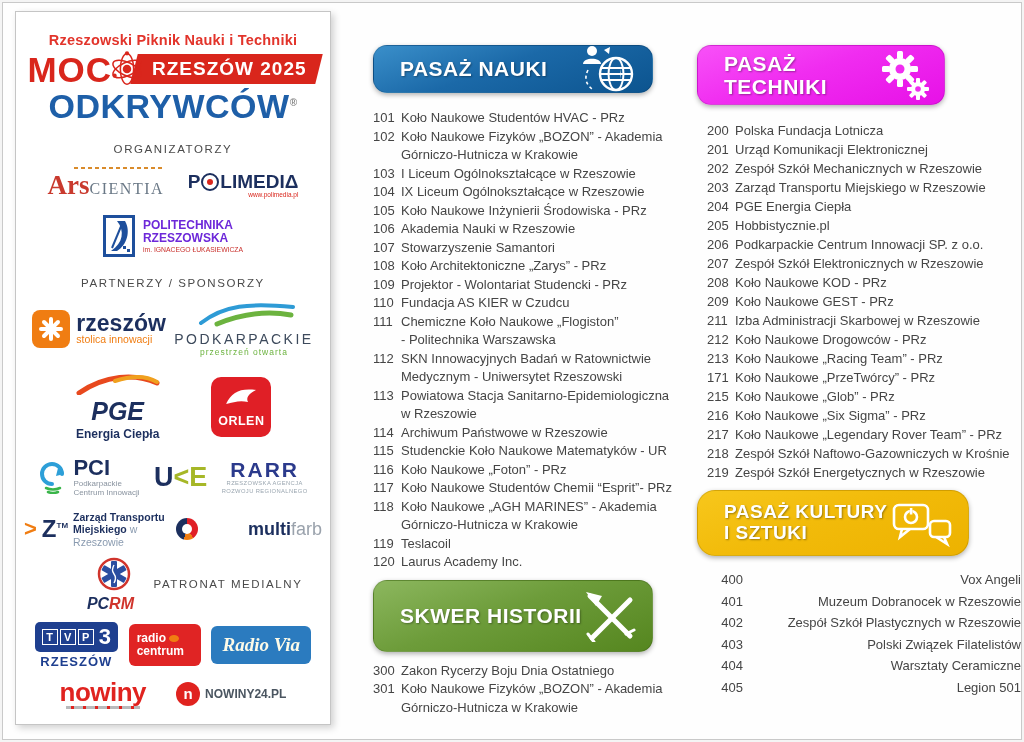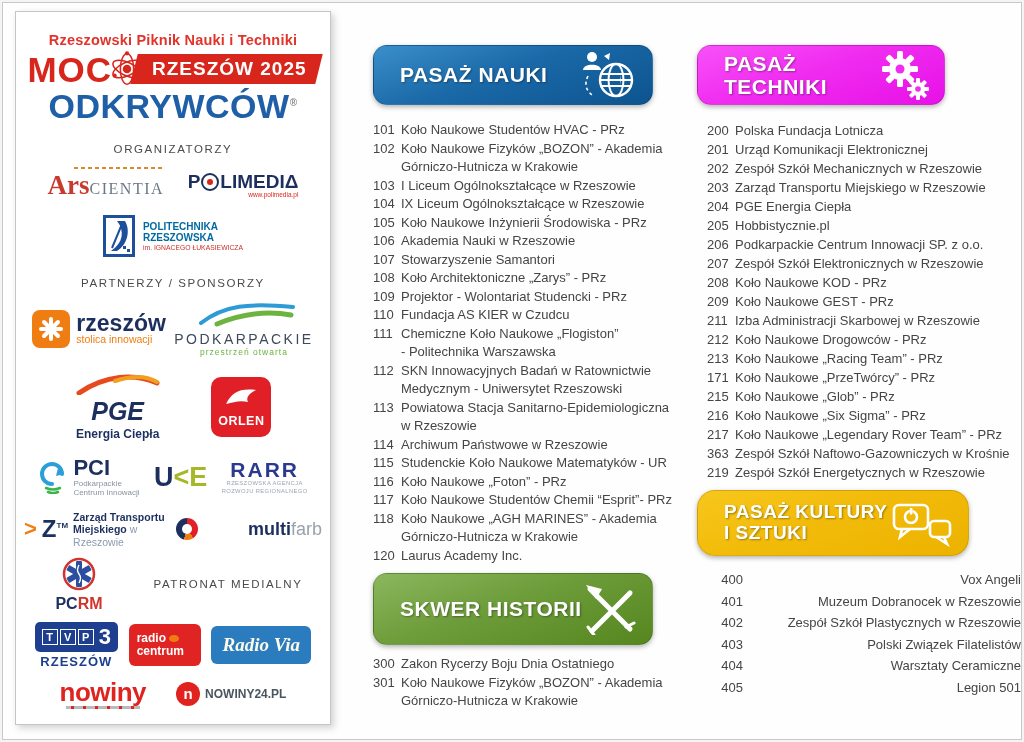--- a/index.html
+++ b/index.html
@@ -19,21 +19,21 @@
   .lrow{display:flex;align-items:center;justify-content:space-evenly;width:100%;margin-top:12px;}
   
   .ars .a1{color:#c93a2e;font-family:"Liberation Serif",serif;font-weight:bold;font-size:27px;}
   .ars .a2{color:#6a7886;font-family:"Liberation Serif",serif;font-size:16px;letter-spacing:1.5px;}
   .ars .fineline{height:2px;background:repeating-linear-gradient(90deg,#d98b2b 0 4px,transparent 4px 7px);margin:0 0 1px 26px;}
   .poli{color:#1c2f5e;font-weight:bold;font-size:19px;display:flex;align-items:center;}
   .poli .o{width:14px;height:14px;border:2.5px solid #1c2f5e;border-radius:50%;display:inline-flex;align-items:center;justify-content:center;margin:0 1px;}
   .poli .o i{width:6px;height:6px;background:#d9261c;border-radius:50%;}
   .poli-sub{color:#d9261c;font-size:6.5px;text-align:right;margin-top:-2px;}
   .prz{display:flex;align-items:center;gap:8px;margin-top:14px;}
-  .prz-txt .l1{color:#0369a1;font-weight:bold;font-size:10px;line-height:1.1;}
+  .prz-txt .l1{color:#6d28d9;font-weight:bold;font-size:12px;line-height:1.1;}
   .prz-txt .l2{color:#c9302c;font-size:6.8px;margin-top:1px;}
   .rz{display:flex;align-items:center;gap:6px;}
   .rz-box{width:38px;height:38px;background:#f07d12;border-radius:8px;display:flex;align-items:center;justify-content:center;}
   .rz-txt .r1{color:#1c2f5e;font-weight:bold;font-size:23px;line-height:.9;}
   .rz-txt .r2{color:#f07d12;font-size:10.5px;}
   .podk{text-align:center;}
   .podk .p1{color:#3d4a5c;font-size:14px;letter-spacing:2.5px;}
   .podk .p2{color:#6cb33f;font-size:8.5px;letter-spacing:1px;}
   .pge{text-align:center;}
   .pge .g1{color:#1c2f5e;font-weight:900;font-style:italic;font-size:25px;line-height:1;}
@@ -54,21 +54,21 @@
   .ztm .z{color:#1c2f5e;font-weight:900;font-size:24px;}
   .ztm .tm{color:#1c2f5e;font-size:8px;vertical-align:super;font-weight:bold;}
   .ztm-txt{font-size:10.5px;font-weight:bold;color:#1c2f5e;line-height:1.15;}
   .ztm-txt .gray{color:#8a9bb0;font-weight:normal;}
   .multifarb{display:flex;align-items:center;gap:5px;}
   .mf-icon{width:22px;height:22px;border-radius:50%;background:conic-gradient(#e01f26 0 40%,#f07d12 40% 55%,#1c2f5e 55% 100%);position:relative;}
   .mf-icon:after{content:"";position:absolute;left:6px;top:6px;width:10px;height:10px;border-radius:50%;background:#fff;}
   .mf-txt .m1{color:#1c2f5e;font-weight:bold;font-size:18px;margin-left:45px;}
   .mf-txt .m2{color:#9aa2ac;font-size:18px;}
   .pcrm-row{display:flex;align-items:center;width:100%;margin-top:8px;}
-  .pcrm{width:110px;text-align:center;}
+  .pcrm{width:110px;text-align:right;font-style:italic;}
   .pcrm-txt{font-weight:900;font-size:16px;line-height:1;margin-top:-4px;}
   .pcrm-txt .pc{color:#1c2f5e;}
   .pcrm-txt .rm{color:#d0342c;}
   .patronat{flex:1;text-align:center;color:#4a4a4a;font-size:11.5px;letter-spacing:1.6px;}
   .tvp{text-align:center;}
   .tvp-box{background:#1e3f8f;border-radius:5px;padding:4px 7px;display:flex;align-items:center;gap:2px;}
   .tvp-box .lt{border:1.5px solid #fff;color:#fff;font-weight:bold;font-size:11px;width:14px;height:14px;display:flex;align-items:center;justify-content:center;}
   .tvp-box .three{color:#fff;font-weight:900;font-size:22px;margin-left:3px;line-height:1;}
   .tvp .city{color:#1e3f8f;font-weight:bold;font-size:13px;letter-spacing:1px;margin-top:2px;}
   .radioc{background:#e02424;border-radius:6px;width:72px;height:42px;display:flex;flex-direction:column;justify-content:center;padding-left:8px;box-sizing:border-box;}
@@ -82,21 +82,21 @@
   .nowiny24{display:flex;align-items:center;gap:5px;}
   .nowiny24 .ncirc{width:24px;height:24px;border-radius:50%;background:#e0231f;color:#fff;font-weight:900;font-size:15px;display:flex;align-items:center;justify-content:center;}
   .nowiny24 .ntx{color:#4a5560;font-weight:bold;font-size:12px;}
   
   .col{position:absolute;top:42px;}
   .col-mid{left:370px;width:300px;}
   .col-right{left:694px;width:324px;}
   .sec-header{position:relative;border-radius:14px;color:#fff;display:flex;align-items:center;box-shadow:0 2px 5px rgba(0,0,0,.3);border:1px solid rgba(0,0,0,.12);box-sizing:border-box;}
   .sec-header .title{font-weight:bold;font-size:21px;letter-spacing:.5px;text-shadow:1px 1px 2px rgba(0,0,0,.35);padding-left:26px;flex:1;line-height:1.1;}
   .sec-header .icon{margin-right:14px;flex:none;}
-  .h-nauki{width:280px;height:60px;}
+  .h-nauki{width:280px;height:48px;}
   .h-techniki{width:248px;height:60px;}
   .h-historii{width:280px;height:72px;margin-top:8px;}
   .h-kultury{width:272px;height:66px;border-radius:18px;margin-top:8px;}
   .h-kultury .title{font-size:19px;}
   .list{margin-top:16px;font-size:13px;color:#454545;}
   .list .list-item{display:flex;line-height:18.5px;}
   .list .num{flex:none;width:28px;}
   .list .txt{flex:1;white-space:pre-wrap;}
   .list-right{padding-left:10px;}
   .list-right .list-item{line-height:19px;}
@@ -384,20 +384,24 @@
           <span class="txt">Koło Naukowe „Foton” - PRz</span>
         </div>
         <div class="list-item">
           <span class="num">117</span>
           <span class="txt">Koło Naukowe Studentów Chemii “Esprit”- PRz</span>
         </div>
         <div class="list-item">
           <span class="num">118</span>
           <span class="txt">Koło Naukowe „AGH MARINES” - Akademia
 Górniczo-Hutnicza w Krakowie</span>
+        </div>
+        <div class="list-item">
+          <span class="num">119</span>
+          <span class="txt">Teslacoil</span>
         </div>
         <div class="list-item">
           <span class="num">120</span>
           <span class="txt">Laurus Academy Inc.</span>
         </div>
       </div>
 
     <header class="sec-header h-historii" style="background: linear-gradient(160deg, rgb(140, 183, 94) 0%, rgb(109, 156, 58) 45%, rgb(85, 134, 31) 100%);">
       <div class="title">SKWER HISTORII</div>
       <svg class="icon" width="56" height="52" viewBox="0 0 56 52">
@@ -519,21 +523,21 @@
         </div>
         <div class="list-item">
           <span class="num">216</span>
           <span class="txt">Koło Naukowe „Six Sigma” - PRz</span>
         </div>
         <div class="list-item">
           <span class="num">217</span>
           <span class="txt">Koło Naukowe „Legendary Rover Team” - PRz</span>
         </div>
         <div class="list-item">
-          <span class="num">363</span>
+          <span class="num">218</span>
           <span class="txt">Zespół Szkół Naftowo-Gazowniczych w Krośnie</span>
         </div>
         <div class="list-item">
           <span class="num">219</span>
           <span class="txt">Zespół Szkół Energetycznych w Rzeszowie</span>
         </div>
       </div>
 
     <header class="sec-header h-kultury" style="background: linear-gradient(160deg, rgb(247, 199, 28) 0%, rgb(242, 187, 10) 45%, rgb(237, 178, 0) 100%);">
       <div class="title">

